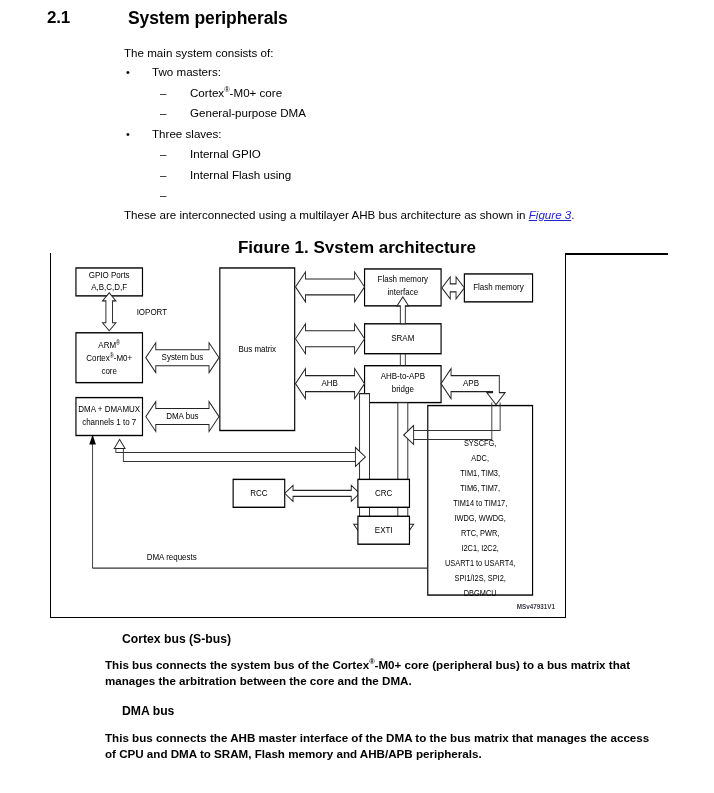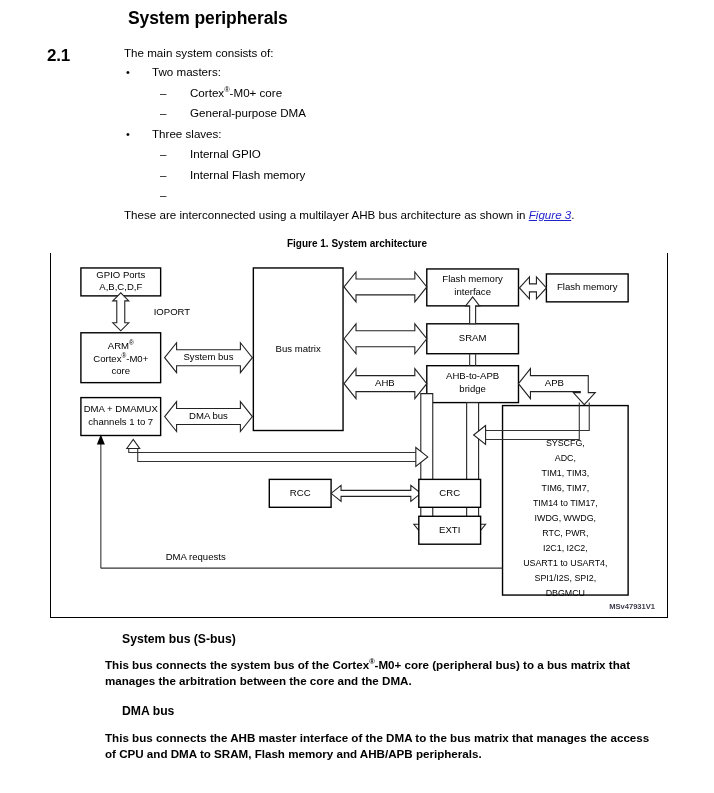--- a/index.html
+++ b/index.html
@@ -24,21 +24,20 @@
     width: 714px;
     height: 26px;
   }
   .sec-num {
     position: absolute;
     left: 47px;
     top: 0;
     font-size: 17px;
     font-weight: bold;
     letter-spacing: -0.2px;
-    margin-top: 38px;
   }
   .sec-title {
     position: absolute;
     left: 128px;
     top: 0;
     font-size: 17.5px;
     font-weight: bold;
     letter-spacing: -0.1px;
   }
 
@@ -101,38 +100,38 @@
     font-style: italic;
   }
 
   
   .fig-caption {
     position: absolute;
     top: 238px;
     left: 0;
     width: 714px;
     text-align: center;
-    font-size: 10px;
+    font-size: 17px;
     font-weight: bold;
   }
   .fig-rule {
     position: absolute;
     top: 253px;
     left: 50px;
     width: 618px;
     height: 2px;
     background: #000;
   }
 
   
   #figure {
     position: absolute;
     left: 50px;
     top: 253px;
-    width: 618px;
+    width: 516px;
     height: 365px;
     border: 1px solid #000;
     border-top: none;
     box-sizing: border-box;
     background: #fff;
   }
   #figure svg {
     display: block;
     width: 100%;
     height: 100%;
@@ -225,21 +224,21 @@
     </ul>
   </li>
   <li>
     <span class="bdot">•</span>
     <span>Three slaves:</span>
     <ul class="dashes">
       <li>
         <span class="dash">–</span><span>Internal GPIO</span>
       </li>
       <li>
-        <span class="dash">–</span><span>Internal Flash memory</span>
+        <span class="dash">–</span><span>Internal Flash using</span>
       </li>
       <li>
         <span class="dash">–</span>
       </li>
     </ul>
   </li>
 </ul>
 
 <div class="body-text closing"><span>These are interconnected using a multilayer AHB bus architecture as shown in </span><a class="figlink" href="#figure">Figure 3</a><span>.</span></div>
 
@@ -396,17 +395,17 @@
     <path class="thinline" d="M 50,316 L 453,316" stroke-width="1"></path>
     <line class="thinline" x1="50" y1="316" x2="50" y2="188" stroke-width="1"></line>
     <polygon points="46,192 50,182 54,192" fill="#000"></polygon>
   </g>
   <text class="bus-label" x="115" y="305" style="text-anchor:start">DMA requests</text>
 
   <text class="credit" x="606" y="357">MSv47931V1</text>
 </svg>
 </div>
 
-<div class="sub-head" id="sbus-head">System bus (S-bus)</div>
+<div class="sub-head" id="sbus-head">Cortex bus (S-bus)</div>
 <div class="para" id="sbus-para"><span>This bus connects the system bus of the Cortex</span><sup class="reg">®</sup><span>-M0+ core (peripheral bus) to a bus matrix that manages the arbitration between the core and the DMA.</span></div>
 
 <div class="sub-head" id="dbus-head">DMA bus</div>
 <div class="para" id="dbus-para">This bus connects the AHB master interface of the DMA to the bus matrix that manages the access of CPU and DMA to SRAM, Flash memory and AHB/APB peripherals.</div>
 
 </body></html>

